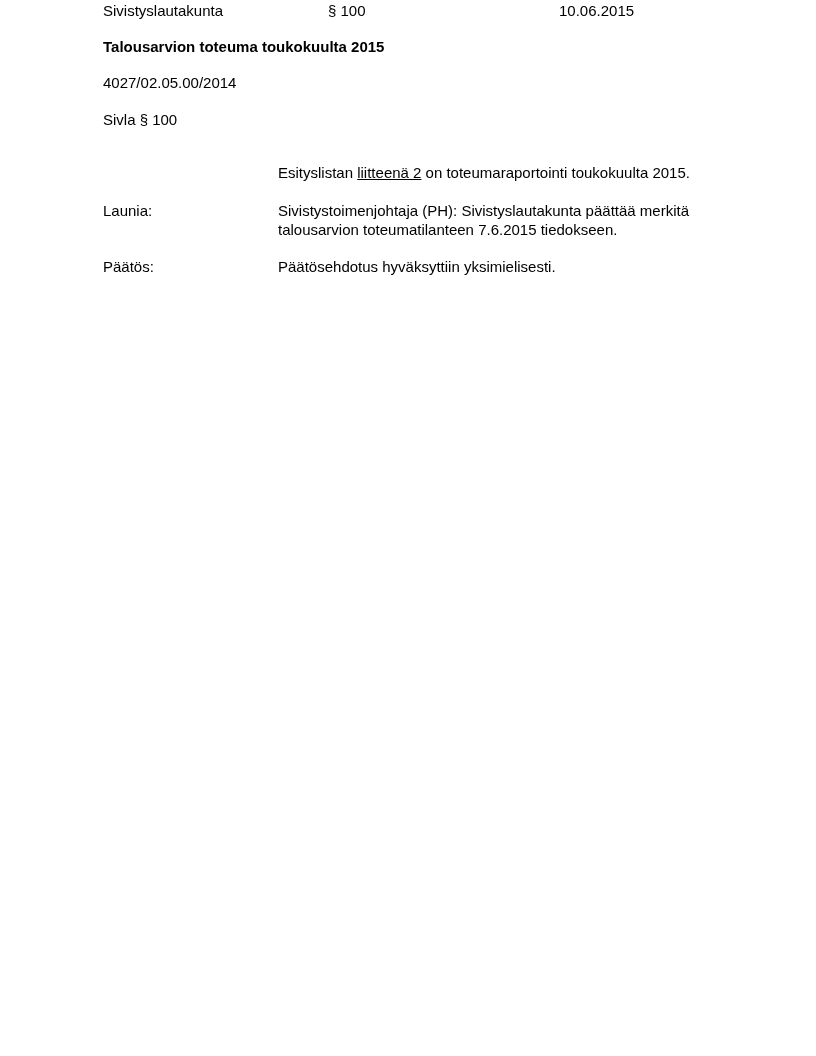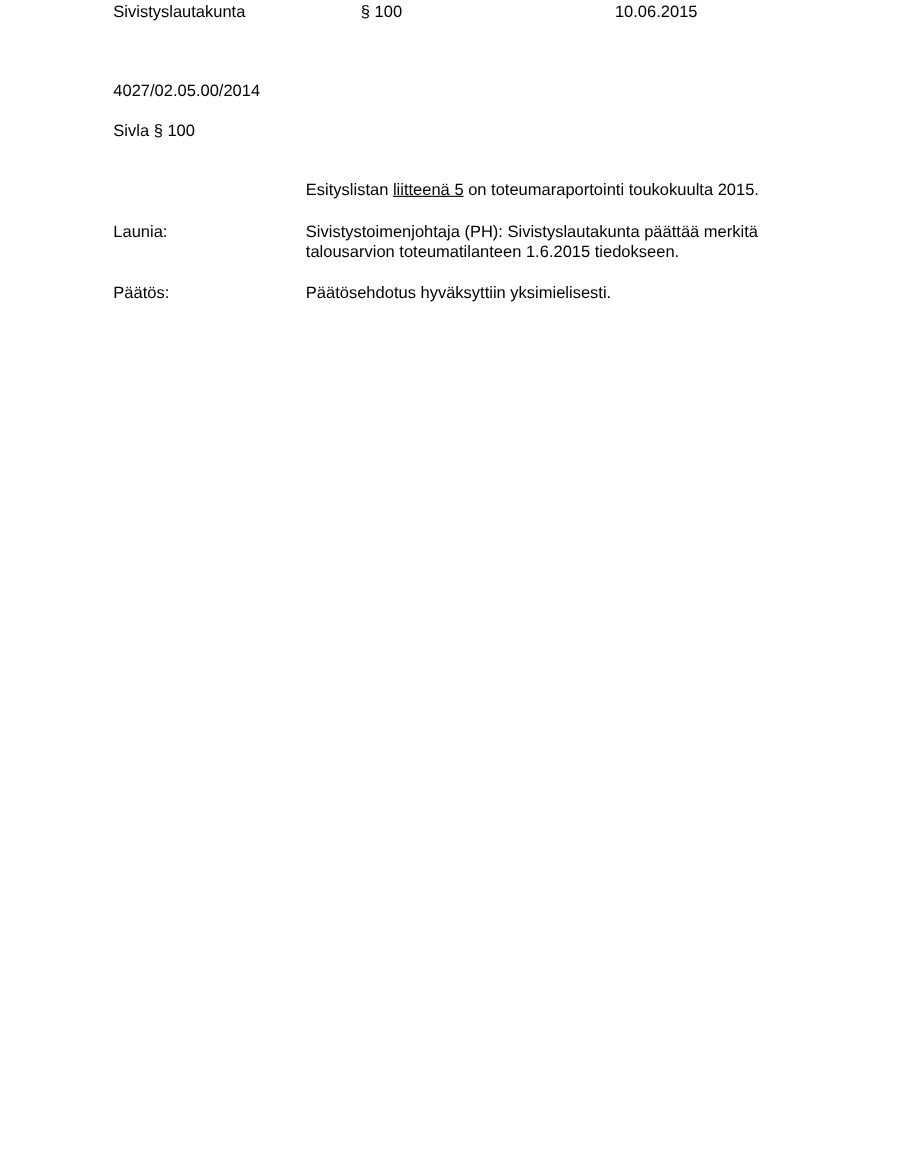--- a/index.html
+++ b/index.html
@@ -42,27 +42,28 @@
 </style>
 </head>
 <body>
 
 <div class="page">
 
   <span class="abs col-label committee">Sivistyslautakunta</span>
   <span class="abs section-no">§ 100</span>
   <span class="abs meet-date">10.06.2015</span>
 
+  <span class="abs col-label doc-title">Talousarvion toteuma toukokuulta 2015</span>
 
   <span class="abs col-label diary-no">4027/02.05.00/2014</span>
 
   <span class="abs col-label row-sivla">Sivla § 100</span>
 
-  <div class="abs col-content row-attach"><span>Esityslistan </span><span class="attachment-link">liitteenä 5</span><span> on toteumaraportointi toukokuulta 2015.</span></div>
+  <div class="abs col-content row-attach"><span>Esityslistan </span><span class="attachment-link">liitteenä 2</span><span> on toteumaraportointi toukokuulta 2015.</span></div>
 
   <span class="abs col-label row-ehdotus">Launia:</span>
   <div class="wrap col-content row-ehdotus">Sivistystoimenjohtaja (PH): Sivistyslautakunta päättää merkitä
-talousarvion toteumatilanteen 1.6.2015 tiedokseen.</div>
+talousarvion toteumatilanteen 7.6.2015 tiedokseen.</div>
 
   <span class="abs col-label row-paatos">Päätös:</span>
   <div class="wrap col-content row-paatos">Päätösehdotus hyväksyttiin yksimielisesti.</div>
 
 </div>
 
 </body></html>

